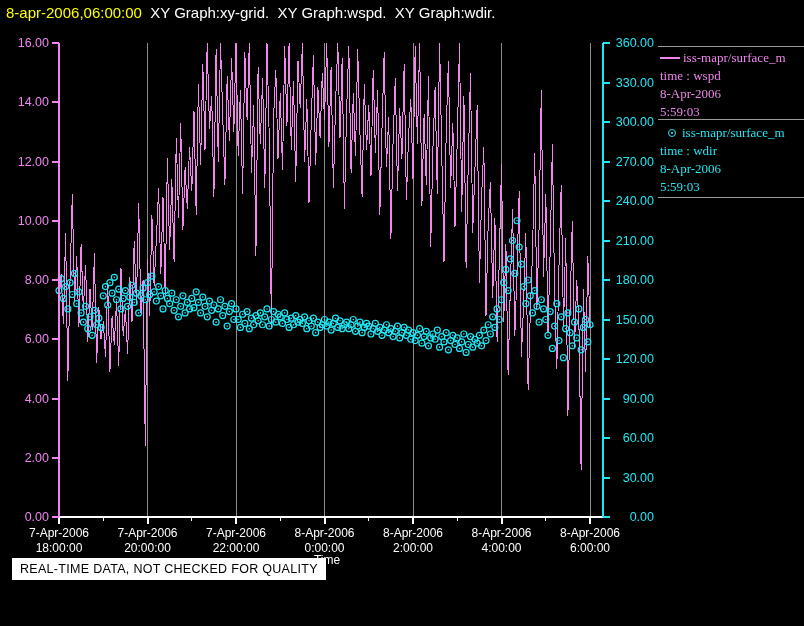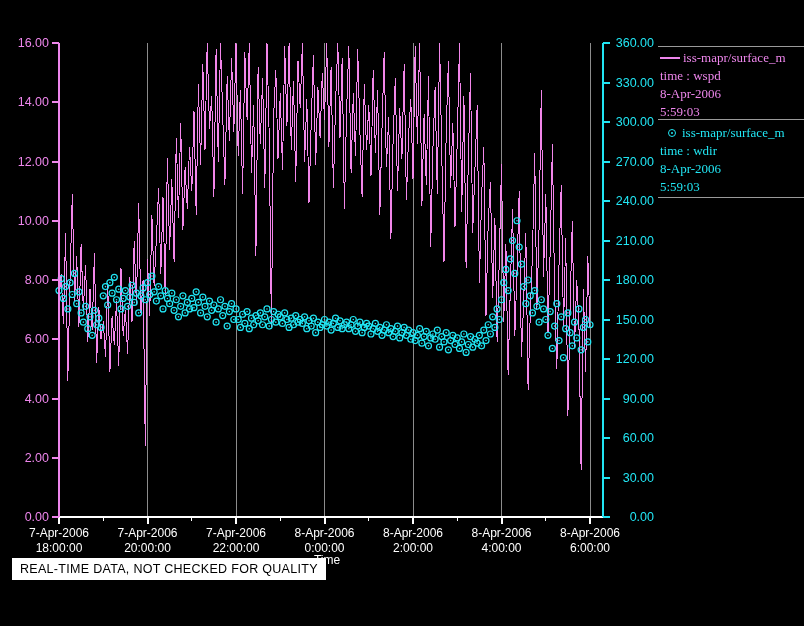--- a/index.html
+++ b/index.html
@@ -20,20 +20,21 @@
   .circ-swatch::after{content:"";position:absolute;left:2px;top:2px;width:2px;height:2px;
                background:#21e6f4;border-radius:50%;}
   #notice{position:absolute;left:12px;top:558px;background:#ffffff;color:#000000;
           font-size:12.5px;letter-spacing:.3px;padding:4px 8px;white-space:nowrap;}
 </style>
 </head>
 <body>
 
 <div id="window">
 
+  <div id="titlebar"><span class="ts">8-apr-2006,06:00:00</span><span class="graphs">  XY Graph:xy-grid.  XY Graph:wspd.  XY Graph:wdir.</span></div>
 
   <svg id="chart-svg" width="804" height="626">
       <line x1="147.5" y1="43" x2="147.5" y2="517" stroke="#8c8c8c" stroke-width="1" shape-rendering="crispEdges"></line>
       <line x1="236" y1="43" x2="236" y2="517" stroke="#8c8c8c" stroke-width="1" shape-rendering="crispEdges"></line>
       <line x1="324.5" y1="43" x2="324.5" y2="517" stroke="#8c8c8c" stroke-width="1" shape-rendering="crispEdges"></line>
       <line x1="413" y1="43" x2="413" y2="517" stroke="#8c8c8c" stroke-width="1" shape-rendering="crispEdges"></line>
       <line x1="501.5" y1="43" x2="501.5" y2="517" stroke="#8c8c8c" stroke-width="1" shape-rendering="crispEdges"></line>
       <line x1="590" y1="43" x2="590" y2="517" stroke="#8c8c8c" stroke-width="1" shape-rendering="crispEdges"></line>
       <polyline points="59.0,297.8 61.2,274.1 63.4,324.4 65.6,232.6 67.8,380.7 70.1,277.0 72.3,194.1 74.5,300.7 76.7,256.3 78.9,327.4 81.1,244.5 83.3,309.6 85.6,265.2 87.8,342.2 90.0,288.9 92.2,330.4 94.4,253.3 96.6,362.9 98.8,306.7 101.0,339.3 103.3,321.5 105.5,357.0 107.7,283.0 109.9,371.8 112.1,315.6 114.3,345.2 116.5,300.7 118.7,365.9 121.0,268.1 123.2,336.3 125.4,309.6 127.6,354.1 129.8,277.0 132.0,321.5 134.2,241.5 136.4,303.7 138.7,203.0 140.9,312.6 143.1,280.0 145.3,445.9 147.5,259.3 149.7,315.6 151.9,214.8 154.1,285.9 156.4,238.5 158.6,188.2 160.8,274.1 163.0,197.0 165.2,294.8 167.4,158.5 169.6,250.4 171.8,179.3 174.1,262.2 176.3,137.8 178.5,217.8 180.7,123.0 182.9,229.6 185.1,167.4 187.3,208.9 189.5,146.7 191.8,191.1 194.0,111.1 196.2,214.8 198.4,84.5 200.6,164.5 202.8,63.7 205.0,149.6 207.2,43.0 209.5,128.9 211.7,96.3 213.9,197.0 216.1,48.9 218.3,161.5 220.5,43.0 222.7,114.1 224.9,185.2 227.2,75.6 229.4,140.8 231.6,57.8 233.8,131.9 236.0,43.0 238.2,155.6 240.4,90.4 242.6,194.1 244.8,51.9 247.1,120.0 249.3,43.0 251.5,173.4 253.7,105.2 255.9,256.3 258.1,66.7 260.3,143.7 262.6,78.5 264.8,188.2 267.0,43.0 269.2,134.8 271.4,327.4 273.6,117.1 275.8,69.7 278.0,158.5 280.3,93.4 282.5,170.4 284.7,46.0 286.9,126.0 289.1,43.0 291.3,149.6 293.5,81.5 295.7,182.2 298.0,60.8 300.2,108.2 302.4,43.0 304.6,161.5 306.8,99.3 309.0,203.0 311.2,123.0 313.4,54.9 315.7,164.5 317.9,87.4 320.1,137.8 322.3,72.6 324.5,120.0 326.7,43.0 328.9,146.7 331.1,66.7 333.4,188.2 335.6,102.3 337.8,43.0 340.0,137.8 342.2,57.8 344.4,208.9 346.6,111.1 348.8,46.0 351.1,173.4 353.3,93.4 355.5,155.6 357.7,48.9 359.9,131.9 362.1,197.0 364.3,84.5 366.5,149.6 368.8,105.2 371.0,176.3 373.2,69.7 375.4,152.6 377.6,90.4 379.8,214.8 382.0,128.9 384.2,51.9 386.4,167.4 388.7,117.1 390.9,238.5 393.1,140.8 395.3,78.5 397.5,191.1 399.7,108.2 401.9,158.5 404.2,63.7 406.4,200.0 408.6,134.8 410.8,99.3 413.0,179.3 415.2,46.0 417.4,143.7 419.6,43.0 421.9,205.9 424.1,114.1 426.3,185.2 428.5,75.6 430.7,247.4 432.9,149.6 435.1,87.4 437.3,194.1 439.6,43.0 441.8,155.6 444.0,262.2 446.2,131.9 448.4,60.8 450.6,188.2 452.8,123.0 455.0,226.7 457.3,137.8 459.5,43.0 461.7,211.9 463.9,96.3 466.1,268.1 468.3,161.5 470.5,72.6 472.7,232.6 474.9,170.4 477.2,105.2 479.4,283.0 481.6,197.0 483.8,146.7 486.0,315.6 488.2,223.7 490.4,182.2 492.7,297.8 494.9,217.8 497.1,342.2 499.3,259.3 501.5,164.5 503.7,321.5 505.9,244.5 508.1,374.8 510.4,285.9 512.6,208.9 514.8,336.3 517.0,271.1 519.2,191.1 521.4,357.0 523.6,303.7 525.8,232.6 528.1,389.6 530.3,312.6 532.5,253.3 534.7,152.6 536.9,309.6 539.1,226.7 541.3,90.4 543.5,277.0 545.8,194.1 548.0,333.3 550.2,250.4 552.4,143.7 554.6,291.9 556.8,368.9 559.0,265.2 561.2,185.2 563.5,327.4 565.7,238.5 567.9,416.3 570.1,306.7 572.3,220.8 574.5,348.1 576.7,280.0 578.9,321.5 581.1,469.6 583.4,288.9 585.6,371.8 587.8,256.3 590.0,327.4" fill="none" stroke="#f286ea" stroke-width="1" shape-rendering="crispEdges"></polyline>
       <circle cx="59" cy="290.5333333333333" r="3" fill="none" stroke="#21e6f4" stroke-width="1.2"></circle>

